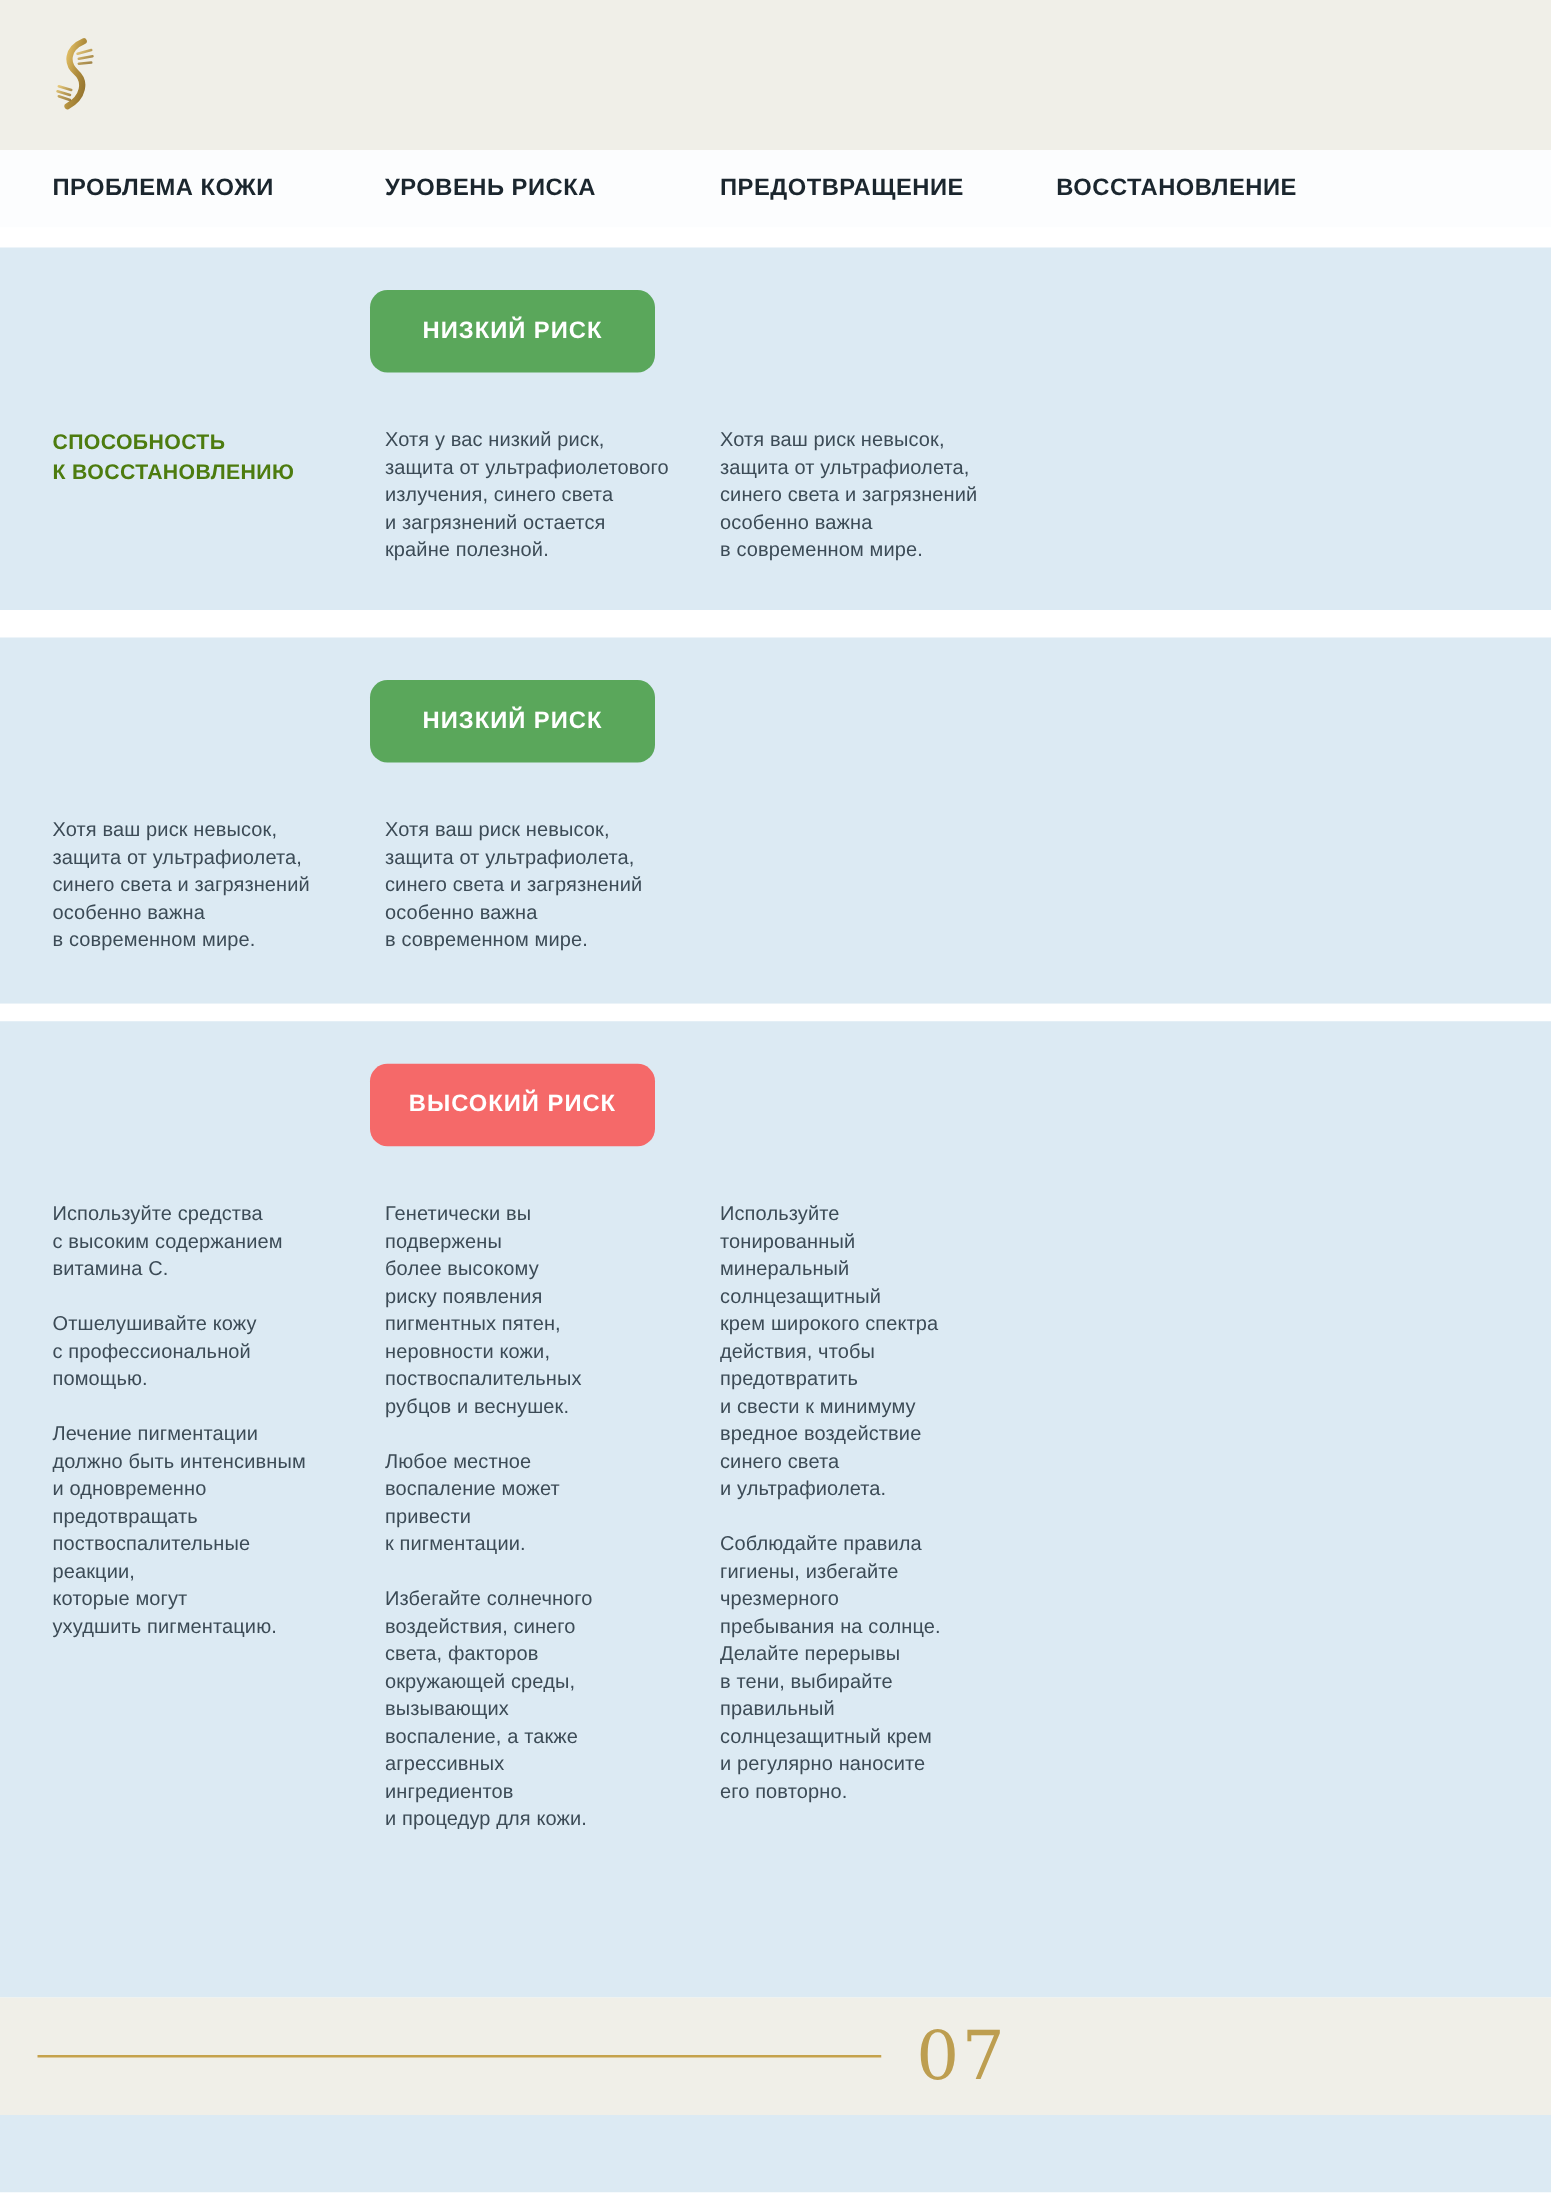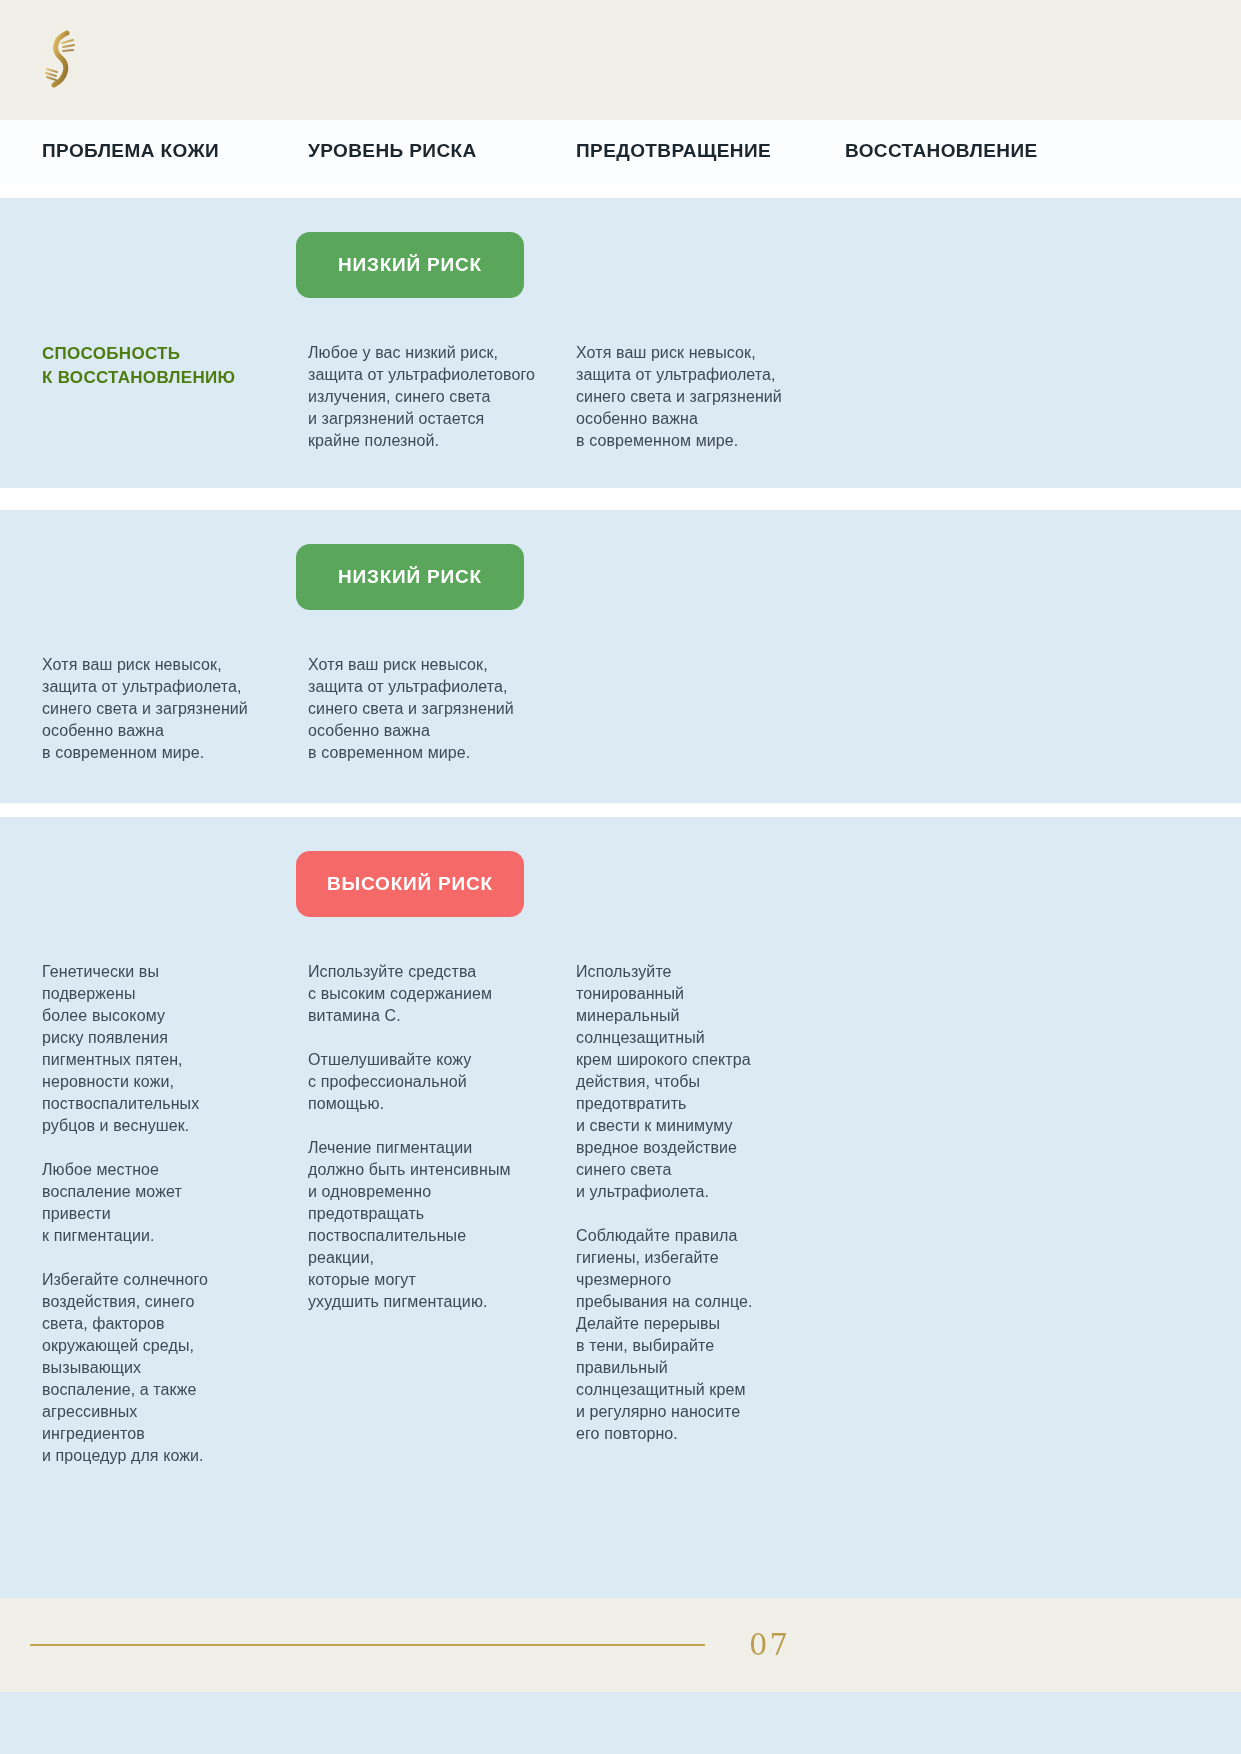--- a/index.html
+++ b/index.html
@@ -59,23 +59,23 @@
     letter-spacing:0.1px;white-space:pre-line;padding-right:20px;
   }
 
   .footer-band{
     height:94px;background:#f0efe8;
     display:flex;align-items:center;
     box-sizing:border-box;padding-left:30px;
   }
   .footer-line{width:675px;height:2px;background:#c5a24c;}
   .page-number{
-    margin-left:44px;
+    margin-left:28px;
     font-family:"DejaVu Serif",serif;
-    font-size:29px;color:#bd9e50;letter-spacing:2px;line-height:1;
+    font-size:54px;color:#bd9e50;letter-spacing:2px;line-height:1;
   }
   .bottom-band{height:62px;background:#dceaf3;}
 </style>
 </head>
 <body>
 
 <div class="top-band">
   <svg class="logo" viewBox="0 0 40 58" xmlns="http://www.w3.org/2000/svg">
     <defs>
       <linearGradient id="gold" x1="0" y1="0" x2="1" y2="1">
@@ -99,21 +99,21 @@
 
 <div class="gap-a"></div>
 
 <div class="card card-1">
   <div class="badge-row">
     <div class="badge badge--low">НИЗКИЙ РИСК</div>
   </div>
   <div class="content-row">
     <div class="problem">СПОСОБНОСТЬ
 К ВОССТАНОВЛЕНИЮ</div>
-    <div class="cell">Любое у вас низкий риск,
+    <div class="cell">Хотя у вас низкий риск,
 защита от ультрафиолетового
 излучения, синего света
 и загрязнений остается
 крайне полезной.</div>
     <div class="cell">Хотя ваш риск невысок,
 защита от ультрафиолета,
 синего света и загрязнений
 особенно важна
 в современном мире.</div>
     <div class="cell"></div>
@@ -141,20 +141,36 @@
   </div>
 </div>
 
 <div class="gap-c"></div>
 
 <div class="card card-3">
   <div class="badge-row">
     <div class="badge badge--high">ВЫСОКИЙ РИСК</div>
   </div>
   <div class="content-row">
+    <div class="cell">Используйте средства
+с высоким содержанием
+витамина С.
+
+Отшелушивайте кожу
+с профессиональной
+помощью.
+
+Лечение пигментации
+должно быть интенсивным
+и одновременно
+предотвращать
+поствоспалительные
+реакции,
+которые могут
+ухудшить пигментацию.</div>
     <div class="cell">Генетически вы
 подвержены
 более высокому
 риску появления
 пигментных пятен,
 неровности кожи,
 поствоспалительных
 рубцов и веснушек.
 
 Любое местное
@@ -164,36 +180,20 @@
 
 Избегайте солнечного
 воздействия, синего
 света, факторов
 окружающей среды,
 вызывающих
 воспаление, а также
 агрессивных
 ингредиентов
 и процедур для кожи.</div>
-    <div class="cell">Используйте средства
-с высоким содержанием
-витамина С.
-
-Отшелушивайте кожу
-с профессиональной
-помощью.
-
-Лечение пигментации
-должно быть интенсивным
-и одновременно
-предотвращать
-поствоспалительные
-реакции,
-которые могут
-ухудшить пигментацию.</div>
     <div class="cell">Используйте
 тонированный
 минеральный
 солнцезащитный
 крем широкого спектра
 действия, чтобы
 предотвратить
 и свести к минимуму
 вредное воздействие
 синего света

